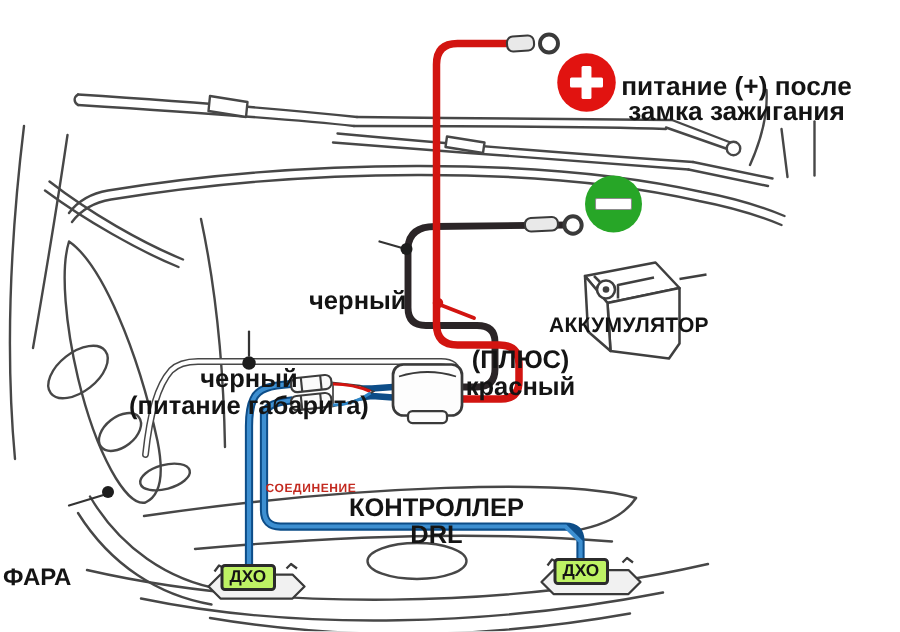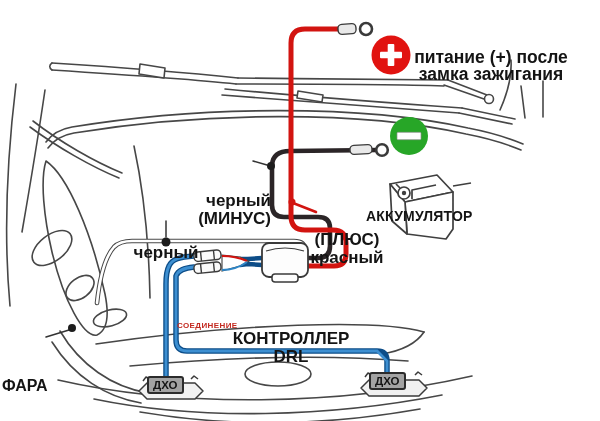--- a/index.html
+++ b/index.html
@@ -15,21 +15,21 @@
   .lbl span{display:block;}
   .lbl-ignition{left:398px;top:2px;width:186px;font-size:17.5px;line-height:17px;}
   .lbl-black{left:155px;top:145px;width:116px;font-size:17px;line-height:18px;text-align:right;}
   .lbl-red{left:295px;top:184px;width:104px;font-size:17px;line-height:18px;}
   .lbl-white{left:68px;top:197px;width:196px;font-size:17px;line-height:18px;}
   .lbl-batt{left:366px;top:161px;font-size:14px;letter-spacing:.2px;text-align:left;}
   .lbl-conn{left:177px;top:274px;font-size:8px;color:#c3291f;letter-spacing:.4px;text-align:center;}
   .lbl-ctrl{left:220px;top:283px;width:142px;font-size:17px;line-height:18px;}
   .lbl-fara{left:2px;top:330px;font-size:16px;text-align:left;}
   .dxo{
-    position:absolute;background:#a3a3a3;border:2px solid #2b2b2b;border-radius:3px;
+    position:absolute;background:#bef264;border:2px solid #2b2b2b;border-radius:3px;
     font-weight:bold;font-size:11.5px;line-height:14px;padding:0 4px;color:#141414;
   }
   .dxo-left{left:147px;top:376px;}
   .dxo-right{left:369px;top:372px;}
 </style>
 </head>
 <body>
 
 <div class="stage">
 
@@ -186,30 +186,30 @@
   </g>
 </svg>
 
   <div class="lbl lbl-ignition">
     <span>питание (+) после</span>
     <span>замка зажигания</span>
   </div>
 
   <div class="lbl lbl-black">
     <span>черный</span>
-    <span>(МИНУС)</span>
   </div>
 
   <div class="lbl lbl-red">
     <span>(ПЛЮС)</span>
     <span>красный</span>
   </div>
 
   <div class="lbl lbl-white">
     <span>черный</span>
+    <span>(питание габарита)</span>
   </div>
 
   <div class="lbl lbl-batt">АККУМУЛЯТОР</div>
 
   <div class="lbl lbl-conn">СОЕДИНЕНИЕ</div>
 
   <div class="lbl lbl-ctrl">
     <span>КОНТРОЛЛЕР</span>
     <span>DRL</span>
   </div>

